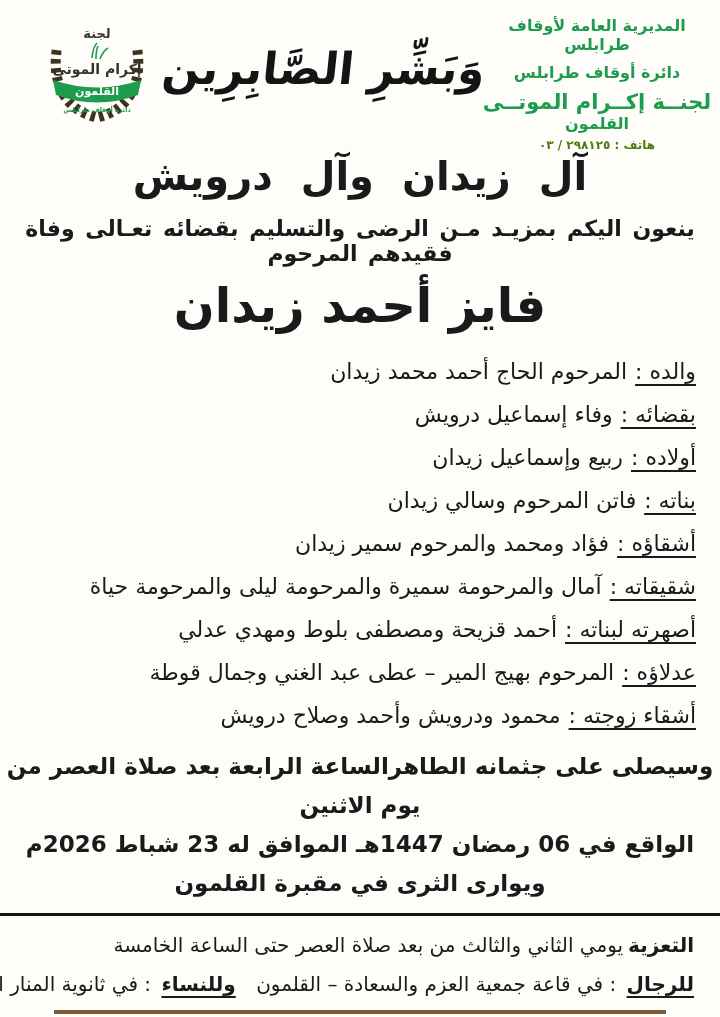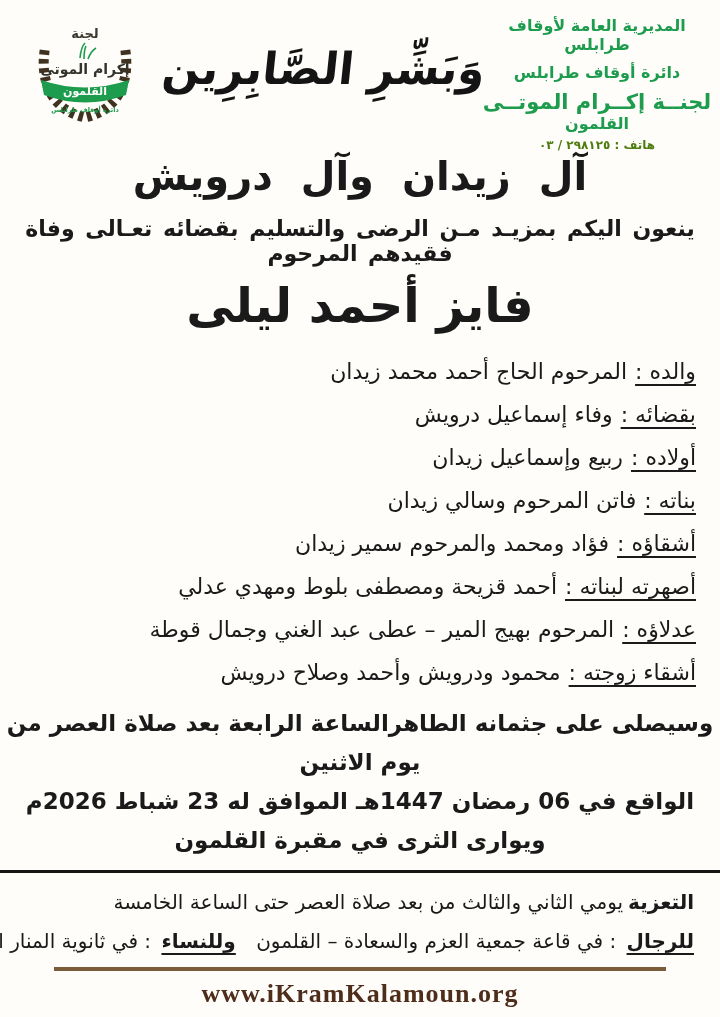--- a/index.html
+++ b/index.html
@@ -9,21 +9,21 @@
     background: #fefdfa;
     color: var(--ink, #1a1a1a);
     font-family: "DejaVu Sans", sans-serif;
     direction: rtl;
     position: relative;
     overflow: hidden;
     margin: 0 auto;
   }
   
   .header { position: relative; height: 146px; }
-  .emblem { position: absolute; left: 28px; top: 18px; }
+  .emblem { position: absolute; left: 40px; top: 18px; }
   .calligraphy {
     position: absolute; left: 168px; top: 14px; width: 312px; height: 108px;
     display: flex; align-items: center; justify-content: center;
     font-weight: bold; font-size: 44px; color: #141414;
     transform: skewX(-6deg);
     white-space: nowrap;
   }
   .org { position: absolute; right: 4px; top: 16px; width: 238px; text-align: center; }
   .org-line { color: var(--green, #1d9c4e); font-weight: bold; }
   .org-line.l1 { font-size: 16px; margin-bottom: 9px; }
@@ -103,37 +103,40 @@
       <div class="org-line l3">لجنــة إكــرام الموتــى</div>
       <div class="org-line l4">القلمون</div>
       <div class="org-phone">هاتف : ٢٩٨١٢٥ / ٠٣</div>
     </div>
   </header>
 
   <h1 class="families">آل زيدان  وآل درويش</h1>
 
   <p class="intro">ينعون اليكم بمزيـد مـن الرضى والتسليم بقضائه تعـالى وفاة فقيدهم المرحوم</p>
 
-  <h2 class="deceased">فايز أحمد ليلى</h2>
+  <h2 class="deceased">فايز أحمد زيدان</h2>
 
   <section class="relatives">
     <div class="rel-row">
       <span class="rel-label">والده :</span><span class="rel-value">المرحوم الحاج أحمد محمد زيدان</span>
     </div>
     <div class="rel-row">
       <span class="rel-label">بقضائه :</span><span class="rel-value">وفاء إسماعيل درويش</span>
     </div>
     <div class="rel-row">
       <span class="rel-label">أولاده :</span><span class="rel-value">ربيع وإسماعيل زيدان</span>
     </div>
     <div class="rel-row">
       <span class="rel-label">بناته :</span><span class="rel-value">فاتن المرحوم وسالي زيدان</span>
     </div>
     <div class="rel-row">
       <span class="rel-label">أشقاؤه :</span><span class="rel-value">فؤاد ومحمد والمرحوم سمير زيدان</span>
+    </div>
+    <div class="rel-row">
+      <span class="rel-label">شقيقاته :</span><span class="rel-value">آمال والمرحومة سميرة والمرحومة ليلى والمرحومة حياة</span>
     </div>
     <div class="rel-row">
       <span class="rel-label">أصهرته لبناته :</span><span class="rel-value">أحمد قزيحة ومصطفى بلوط ومهدي عدلي</span>
     </div>
     <div class="rel-row">
       <span class="rel-label">عدلاؤه :</span><span class="rel-value">المرحوم بهيج المير – عطى عبد الغني وجمال قوطة</span>
     </div>
     <div class="rel-row">
       <span class="rel-label">أشقاء زوجته :</span><span class="rel-value">محمود ودرويش وأحمد وصلاح درويش</span>
     </div>

